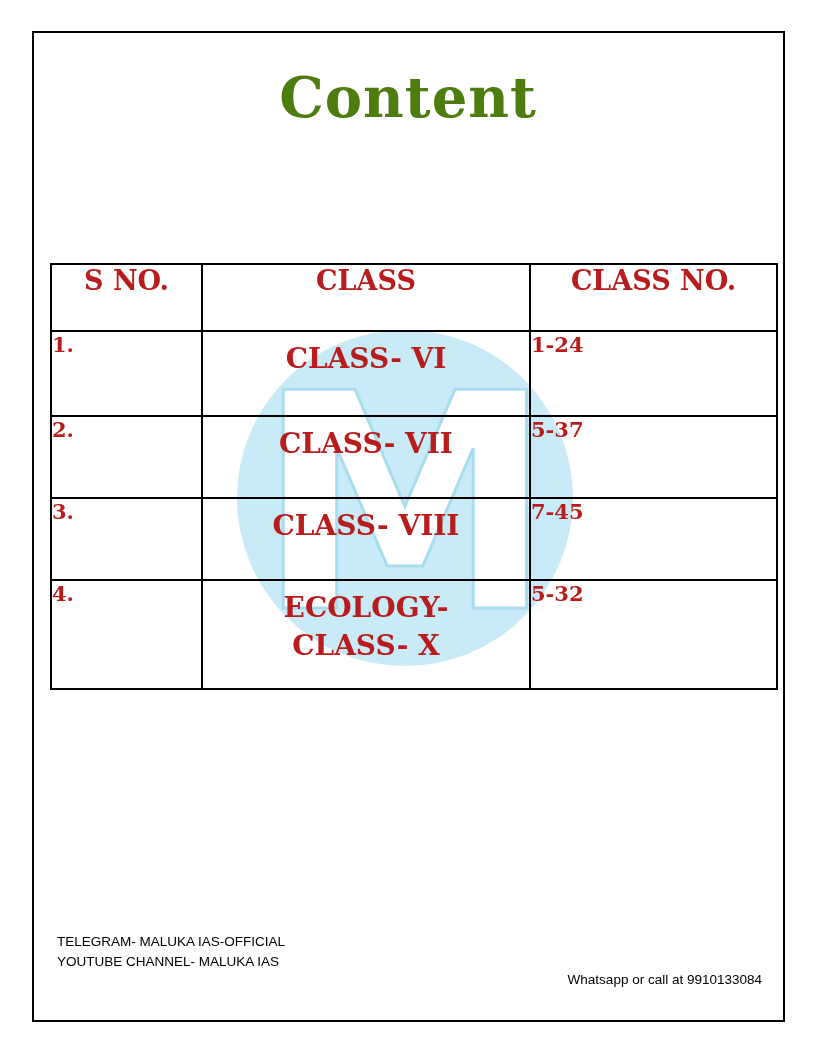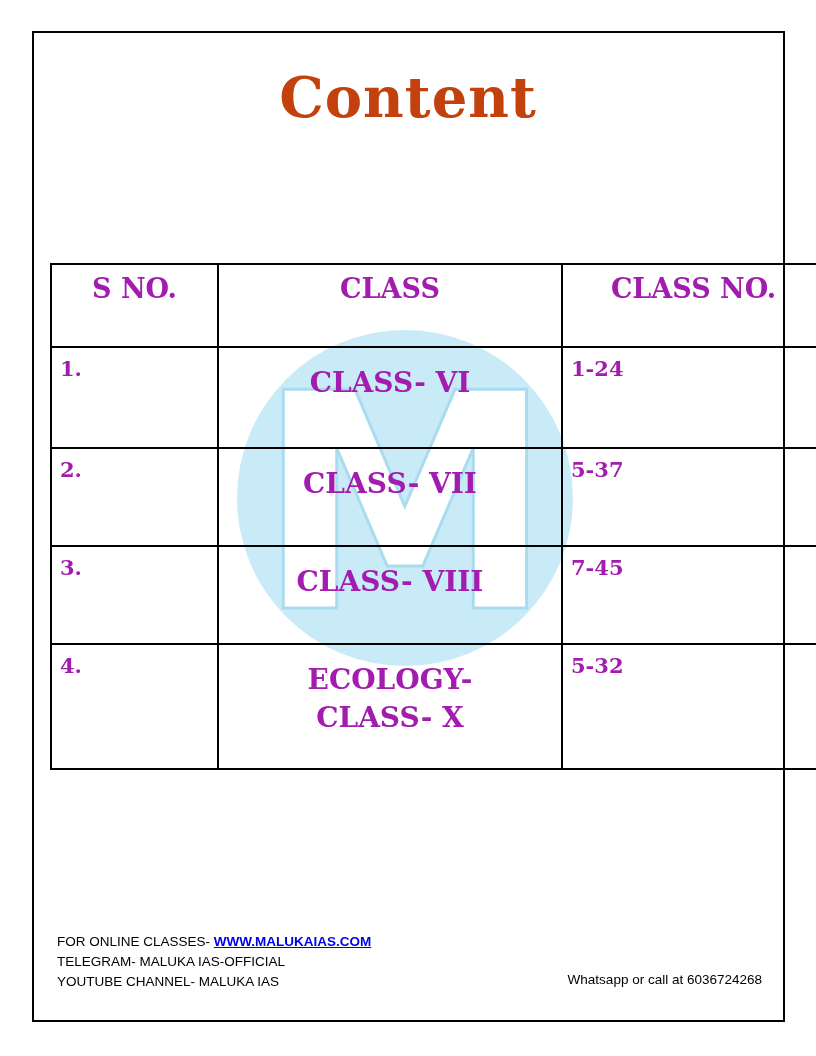--- a/index.html
+++ b/index.html
@@ -17,42 +17,42 @@
     border:2px solid #000000;
   }
   .doc-title{
     position:absolute;
     left:0;top:64px;
     width:816px;
     text-align:center;
     font-size:56px;
     font-weight:bold;
     letter-spacing:1px;
-    color:#c2410c;
+    color:#4d7c0f;
   }
   .watermark{
     position:absolute;
     left:235px;top:326px;
     width:340px;height:344px;
     z-index:0;
   }
   table.toc{
     position:absolute;
     left:50px;top:263px;
     width:720px;
     border-collapse:collapse;
     z-index:1;
     table-layout:fixed;
   }
   table.toc td{
     border:2px solid #000000;
     vertical-align:top;
     background:transparent;
-    color:#a21caf;
-    padding:8px;
+    color:#b91c1c;
+    padding:0;
   }
   td.col-sno{width:149px;}
   td.col-class{width:326px;}
   td.col-page{width:245px;}
   tr.hdr td{height:65px;}
   tr.r1 td{height:83px;}
   tr.r2 td{height:80px;}
   tr.r3 td{height:80px;}
   tr.r4 td{height:107px;}
   .hdr-cell{
@@ -156,20 +156,19 @@
         <td class="col-sno sno-cell">4.</td>
         <td class="col-class class-cell">
             <div class="wrapbox">ECOLOGY- CLASS- X</div>
           </td>
         <td class="col-page page-cell">5-32</td>
       </tr>
     </tbody>
   </table>
 
   <div class="footer-left">
-    <div><span>FOR ONLINE CLASSES- </span><a>WWW.MALUKAIAS.COM</a></div>
     <div>TELEGRAM- MALUKA IAS-OFFICIAL</div>
     <div>YOUTUBE CHANNEL- MALUKA IAS</div>
   </div>
 
-  <div class="footer-right">Whatsapp or call at 6036724268</div>
+  <div class="footer-right">Whatsapp or call at 9910133084</div>
 
 </div>
 
 </body></html>

